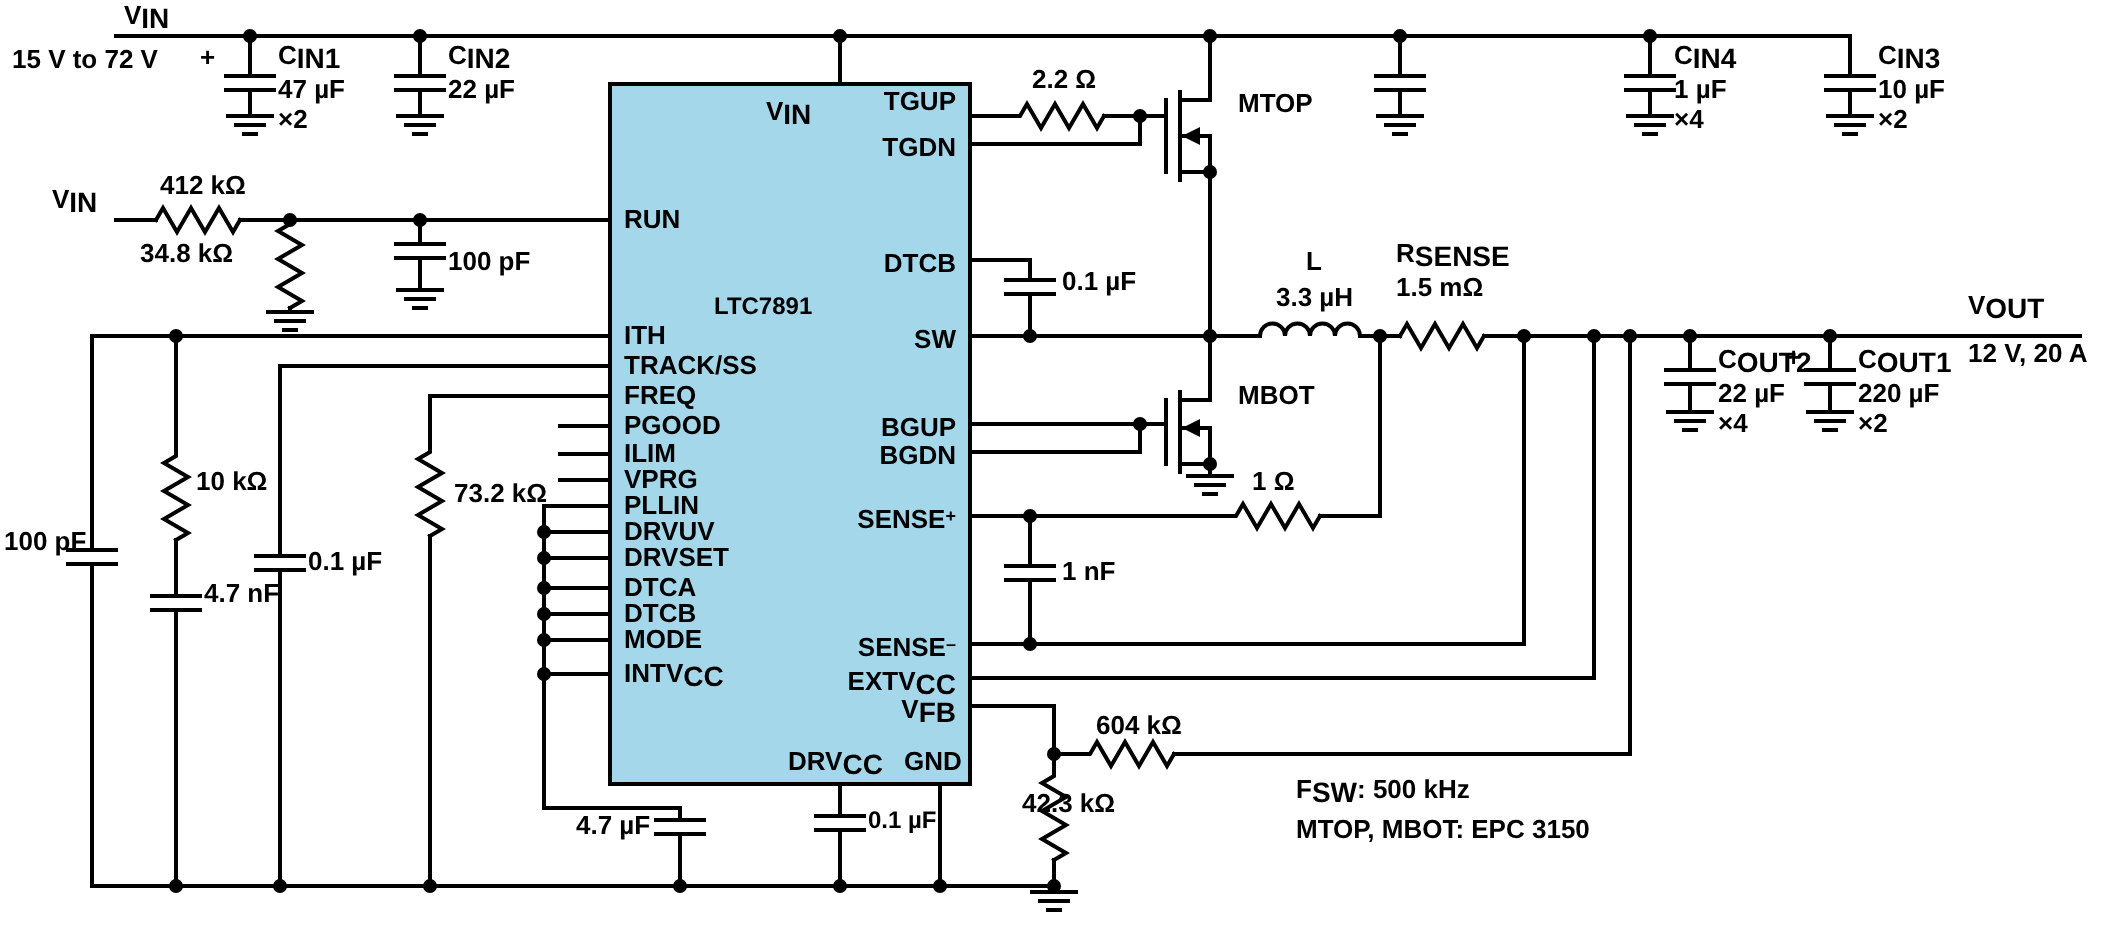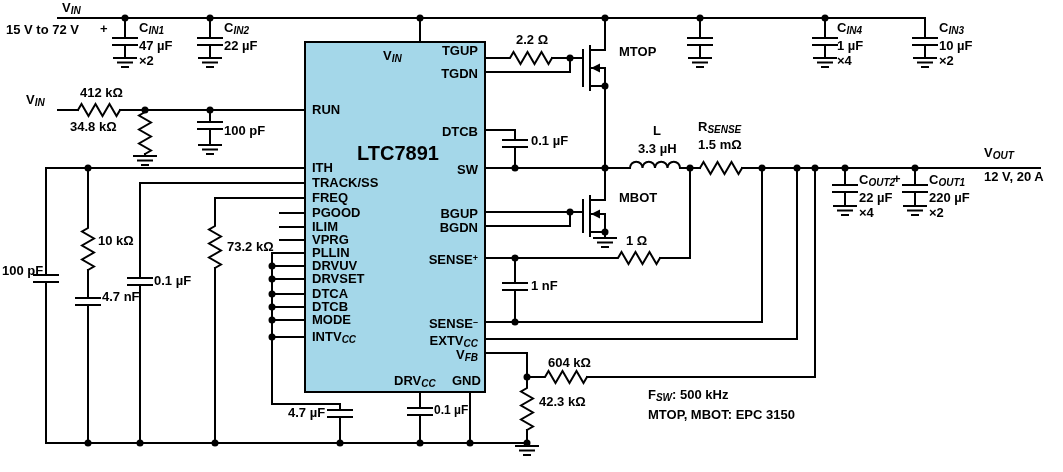--- a/index.html
+++ b/index.html
@@ -2,24 +2,24 @@
 <html><head>
 <meta charset="utf-8">
 <style>
   html,body{margin:0;padding:0;background:#fff;}
   .canvas{position:relative;width:1063px;height:472px;background:#ffffff;
           font-family:"Liberation Sans",sans-serif;overflow:hidden;}
   .canvas svg{position:absolute;left:0;top:0;}
   .lb{position:absolute;font-weight:bold;font-size:13px;color:#000;
       white-space:nowrap;line-height:14px;}
   .lb .ln{line-height:15px;}
-  .lb sub{font-size:10px;vertical-align:-2px;font-style:italic;}
+  .lb sub{font-size:14px;vertical-align:-2px;}
   .lb sup{font-size:9px;vertical-align:3px;}
   .pin-r{right:585px;text-align:right;}
-  .big{font-size:20px;}
+  .big{font-size:12px;}
   .small{font-size:12px;}
 </style>
 </head>
 <body>
 
 <div class="canvas">
 
 <svg width="1063" height="472" viewBox="0 0 1063 472">
   <defs>
     <g id="gnd" stroke="#000" stroke-width="2" fill="none">
@@ -304,20 +304,20 @@
 </div>
 
 <div class="lb" style="left:98px;top:234px">10 kΩ</div>
 <div class="lb" style="left:102px;top:290px">4.7 nF</div>
 <div class="lb" style="left:2px;top:264px">100 pF</div>
 <div class="lb" style="left:154px;top:274px">0.1 µF</div>
 <div class="lb" style="left:227px;top:240px">73.2 kΩ</div>
 <div class="lb" style="left:531px;top:279px">1 nF</div>
 <div class="lb" style="left:626px;top:234px">1 Ω</div>
 <div class="lb" style="left:548px;top:356px">604 kΩ</div>
-<div class="lb" style="left:539px;top:395px">42.3 kΩ</div>
+<div class="lb" style="left:511px;top:395px">42.3 kΩ</div>
 <div class="lb" style="left:288px;top:406px">4.7 µF</div>
 <div class="lb small" style="left:434px;top:403px">0.1 µF</div>
 
 <div class="lb" style="left:648px;top:388px"><span>F</span><sub>SW</sub><span>: 500 kHz</span></div>
 <div class="lb" style="left:648px;top:408px">MTOP, MBOT: EPC 3150</div>
 
 </div>
 
 </body></html>

